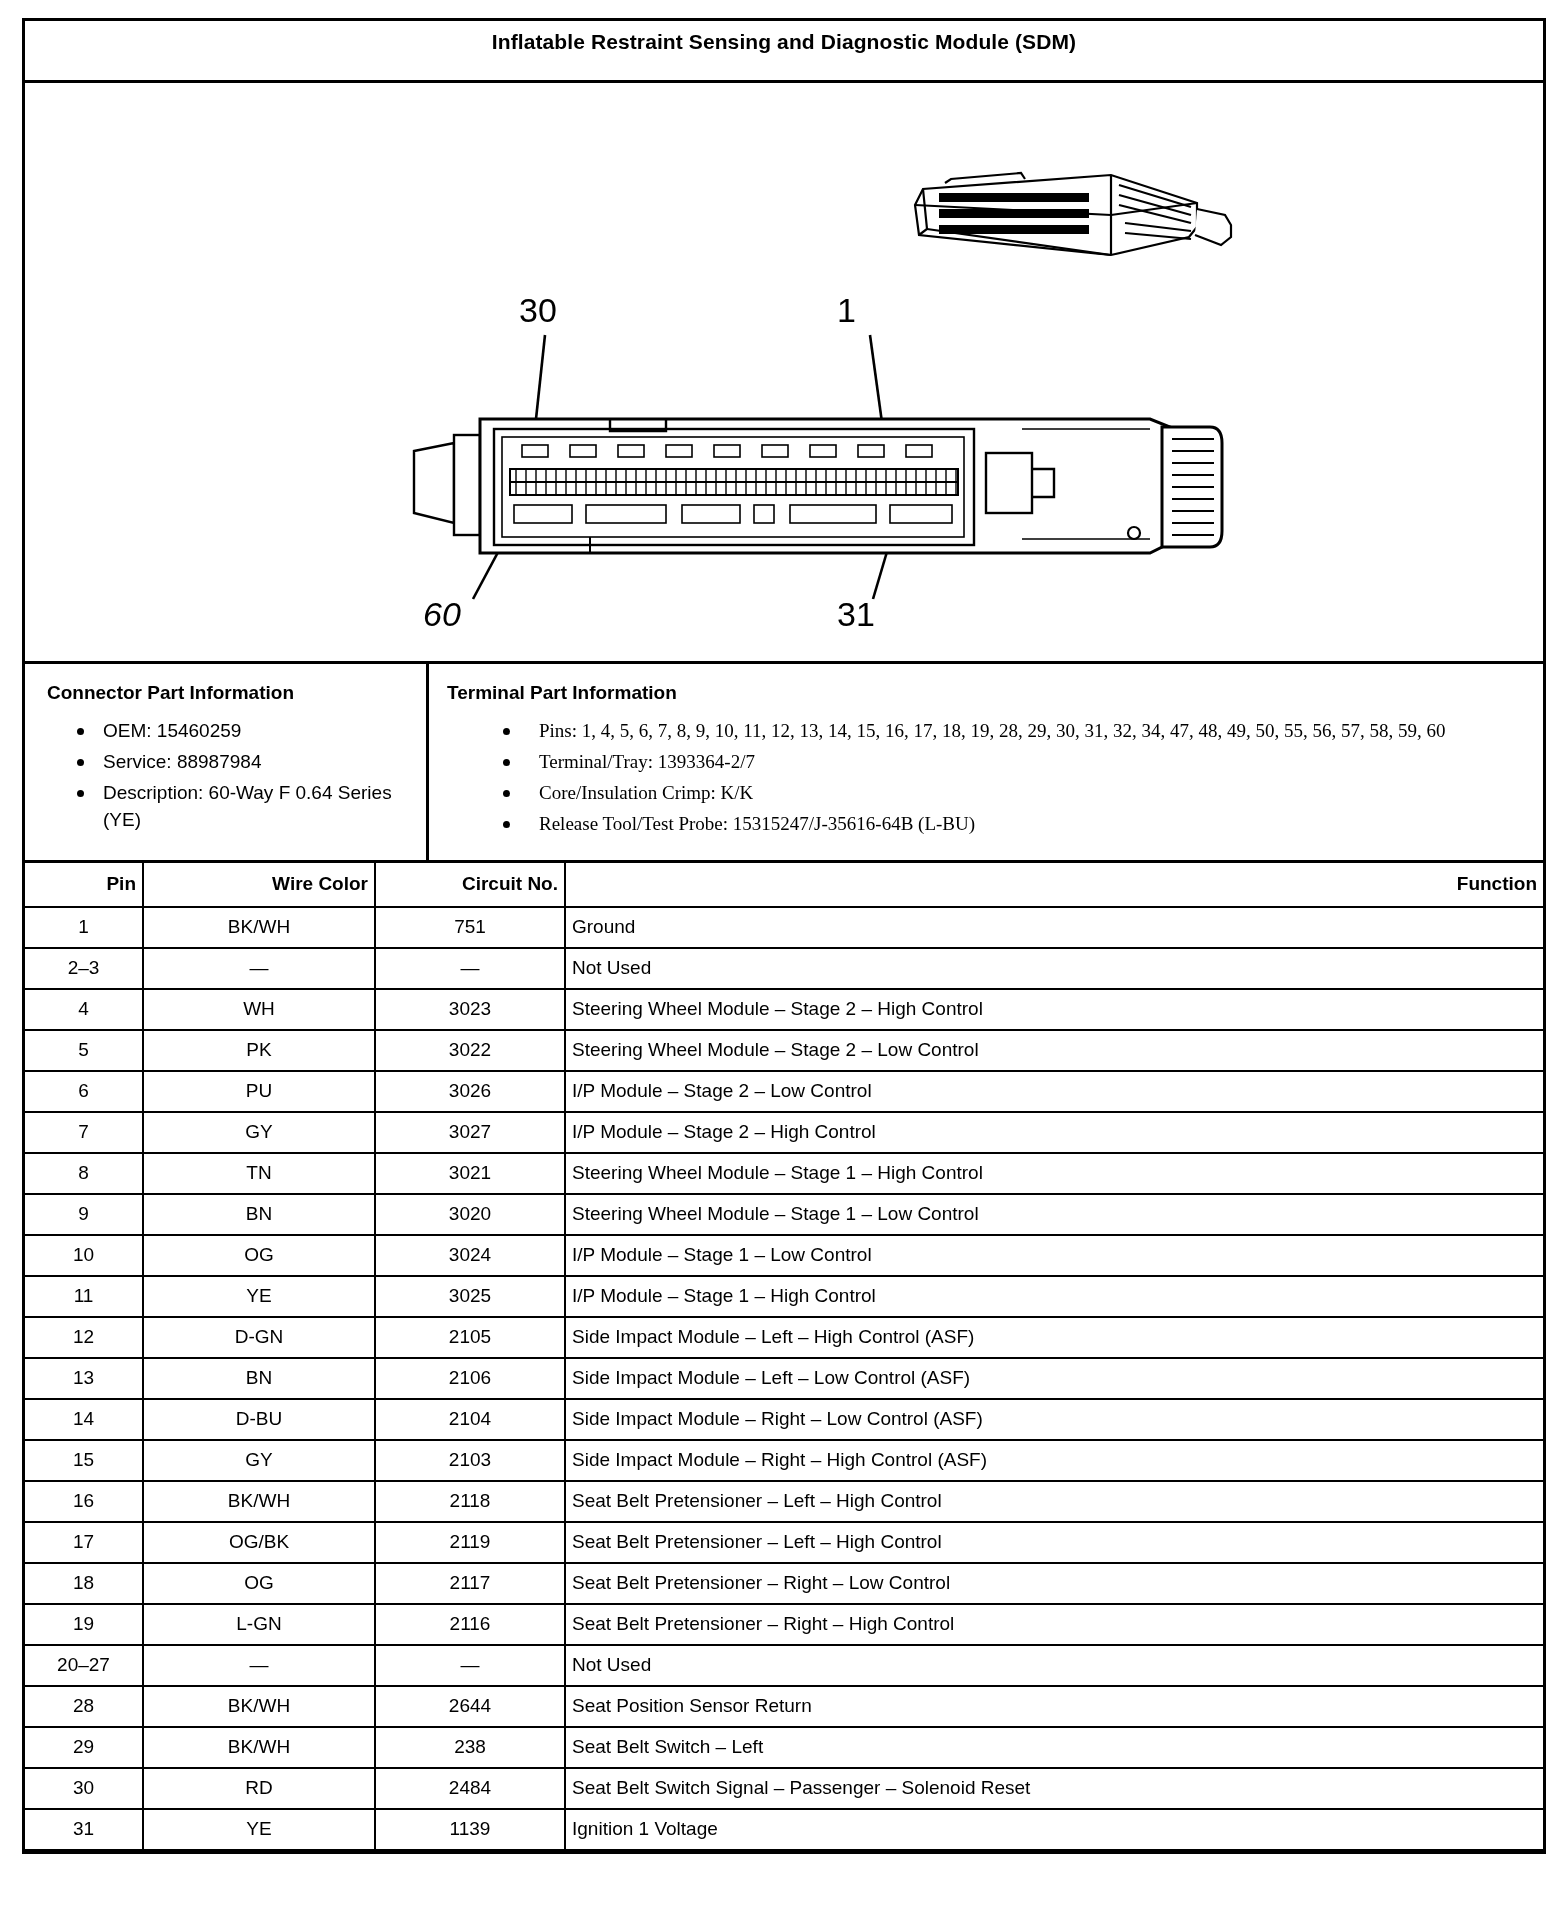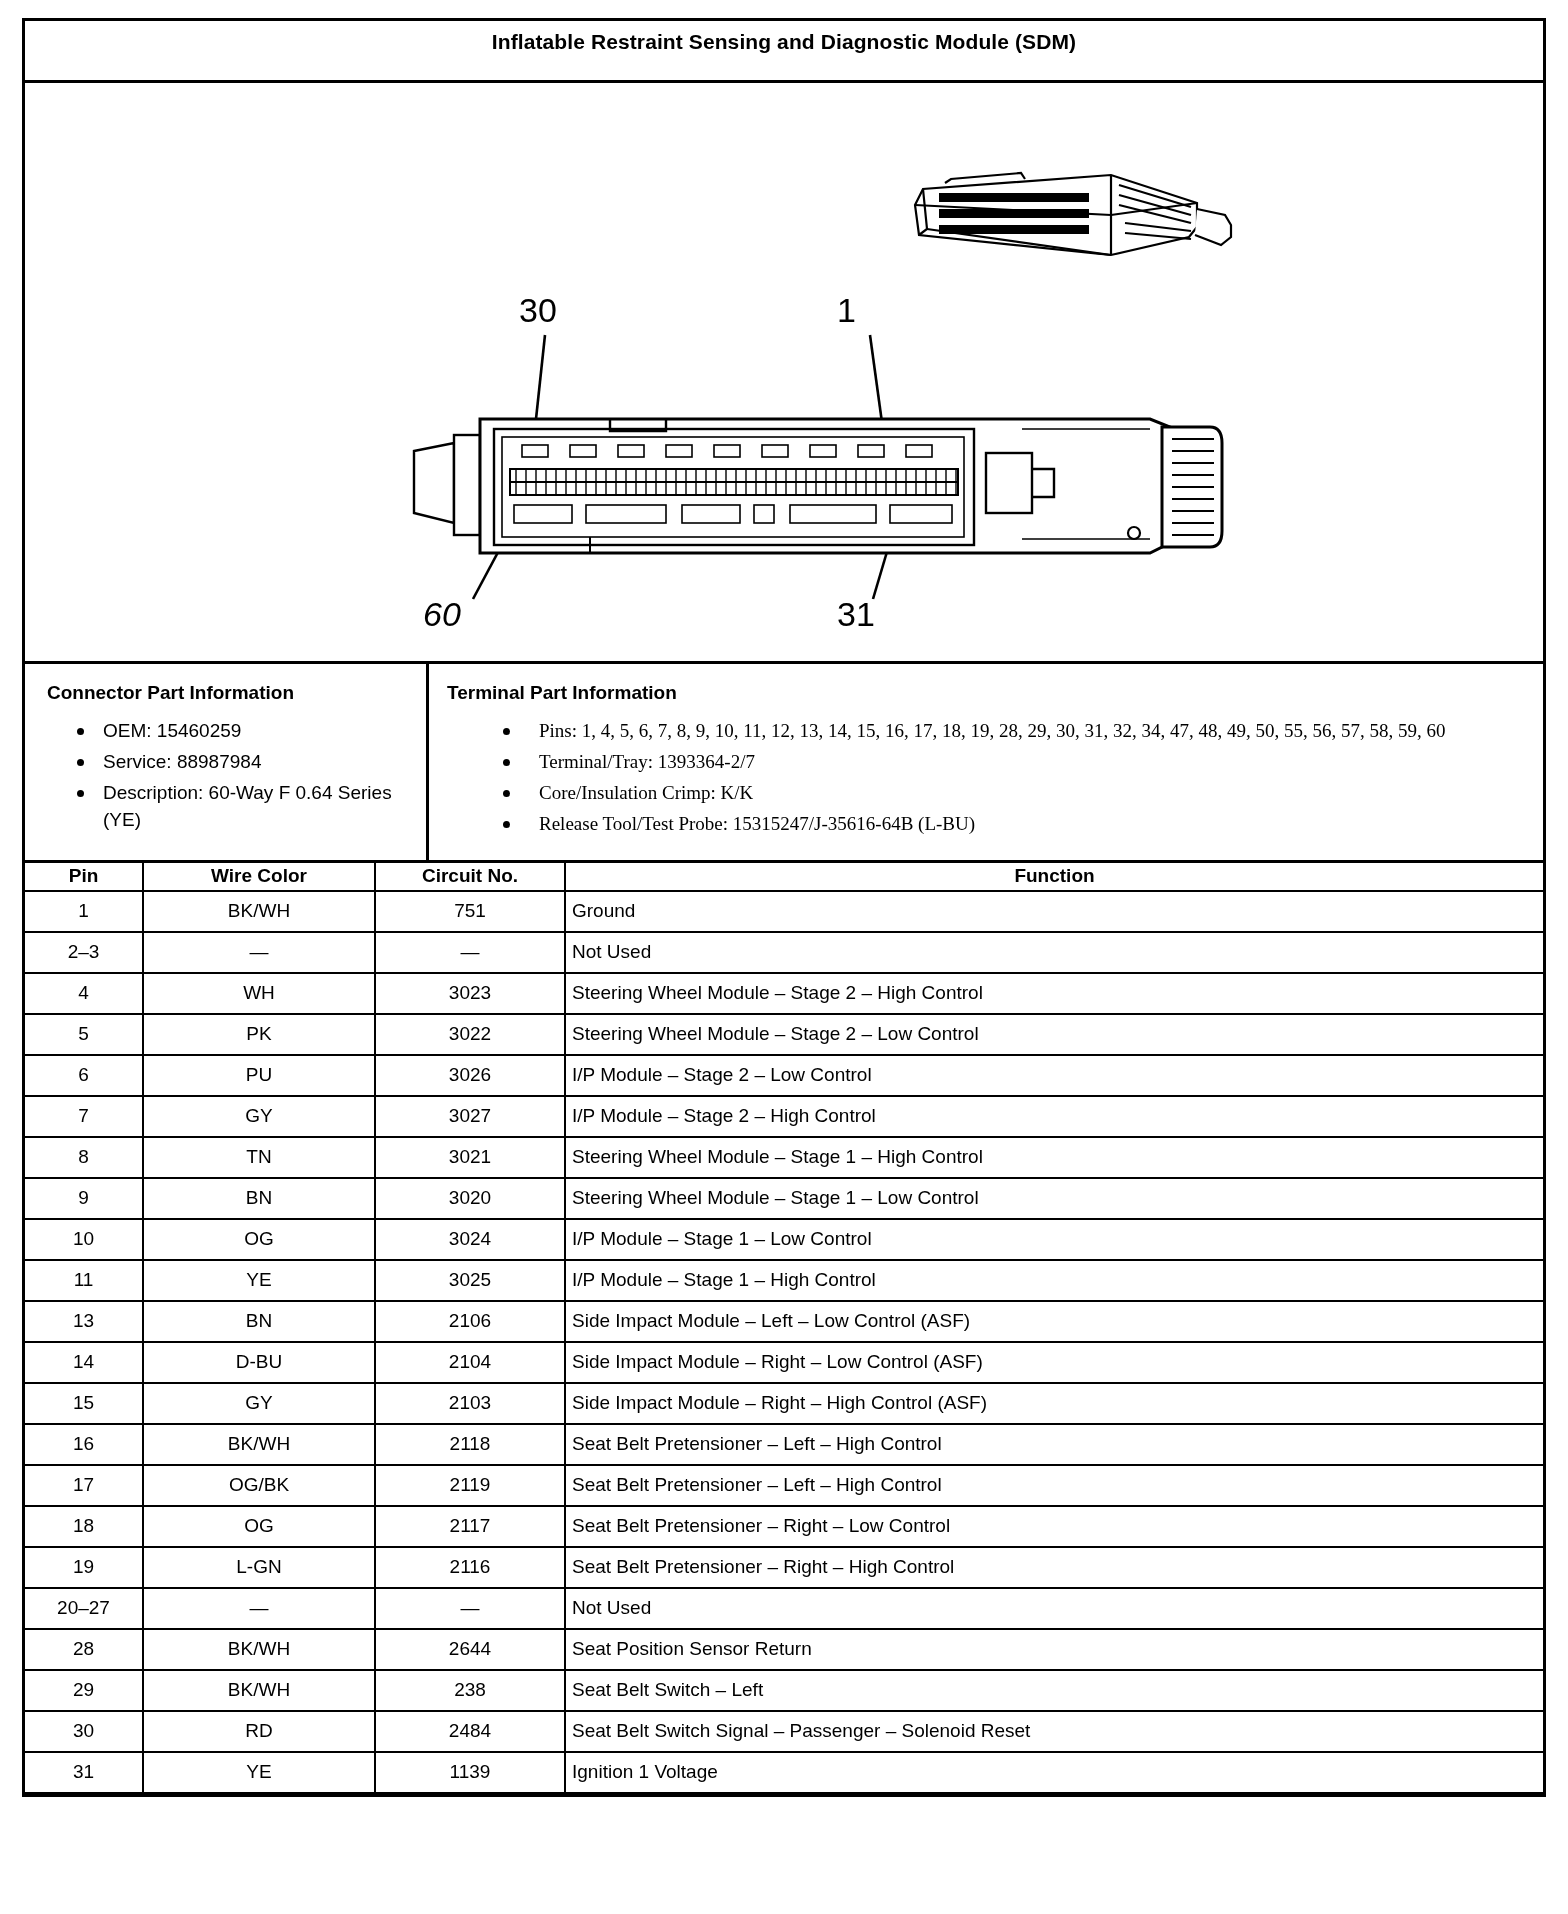--- a/index.html
+++ b/index.html
@@ -106,22 +106,22 @@
   table.pin-table th,
   table.pin-table td {
     border: 2px solid #000;
     font-size: 19px;
     height: 41px;
     padding: 0 6px;
     box-sizing: border-box;
   }
   table.pin-table th {
     font-weight: bold;
-    text-align: center;
-    height: 28px;
+    text-align: right;
+    height: 44px;
   }
   col.c-pin      { width: 118px; }
   col.c-color    { width: 232px; }
   col.c-circuit  { width: 190px; }
   col.c-function { width: auto; }
   td.c-pin, td.c-color, td.c-circuit { text-align: center; }
   td.c-function { text-align: left; padding-left: 10px; }
   
   table.pin-table tr td:first-child,
   table.pin-table tr th:first-child { border-left: none; }
@@ -311,20 +311,26 @@
             <td class="c-circuit">3024</td>
             <td class="c-function">I/P Module – Stage 1 – Low Control</td>
           </tr>
           <tr>
             <td class="c-pin">11</td>
             <td class="c-color">YE</td>
             <td class="c-circuit">3025</td>
             <td class="c-function">I/P Module – Stage 1 – High Control</td>
           </tr>
           <tr>
+            <td class="c-pin">12</td>
+            <td class="c-color">D-GN</td>
+            <td class="c-circuit">2105</td>
+            <td class="c-function">Side Impact Module – Left – High Control (ASF)</td>
+          </tr>
+          <tr>
             <td class="c-pin">13</td>
             <td class="c-color">BN</td>
             <td class="c-circuit">2106</td>
             <td class="c-function">Side Impact Module – Left – Low Control (ASF)</td>
           </tr>
           <tr>
             <td class="c-pin">14</td>
             <td class="c-color">D-BU</td>
             <td class="c-circuit">2104</td>
             <td class="c-function">Side Impact Module – Right – Low Control (ASF)</td>

